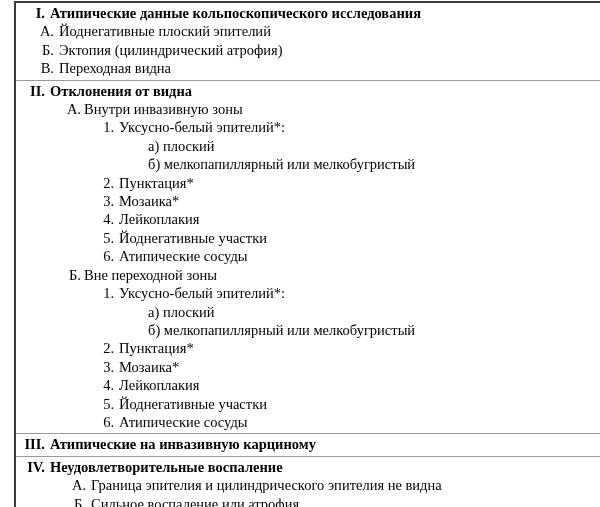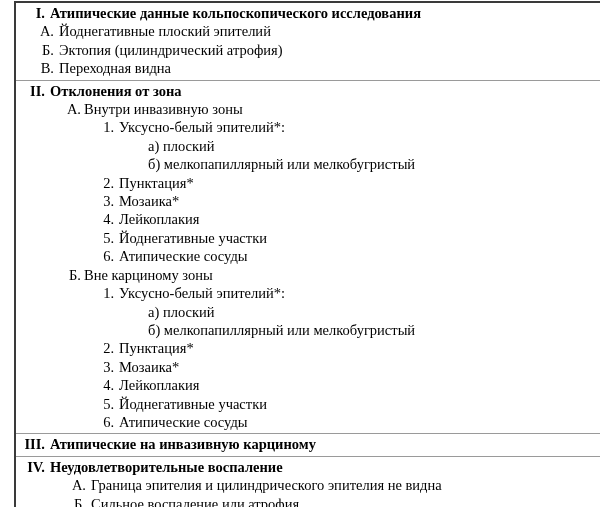--- a/index.html
+++ b/index.html
@@ -130,21 +130,21 @@
               <span class="txt">Переходная видна</span>
             </div>
           </div>
         </td>
       </tr>
       <tr>
         <td>
           <div class="section-block">
             <div class="line lvl-roman">
               <span class="marker">II.</span>
-              <span class="txt">Отклонения от зона</span>
+              <span class="txt">Отклонения от видна</span>
             </div>
             <div class="line lvl-letter-group">
               <span class="marker">А.</span>
               <span class="txt">Внутри инвазивную зоны</span>
             </div>
             <div class="line lvl-num">
               <span class="marker">1.</span>
               <span class="txt">Уксусно-белый эпителий*:</span>
             </div>
             <div class="line lvl-sub">
@@ -170,21 +170,21 @@
             <div class="line lvl-num">
               <span class="marker">5.</span>
               <span class="txt">Йоднегативные участки</span>
             </div>
             <div class="line lvl-num">
               <span class="marker">6.</span>
               <span class="txt">Атипические сосуды</span>
             </div>
             <div class="line lvl-letter-group">
               <span class="marker">Б.</span>
-              <span class="txt">Вне карциному зоны</span>
+              <span class="txt">Вне переходной зоны</span>
             </div>
             <div class="line lvl-num">
               <span class="marker">1.</span>
               <span class="txt">Уксусно-белый эпителий*:</span>
             </div>
             <div class="line lvl-sub">
               <span class="marker"></span>
               <span class="txt">а) плоский</span>
             </div>
             <div class="line lvl-sub">

